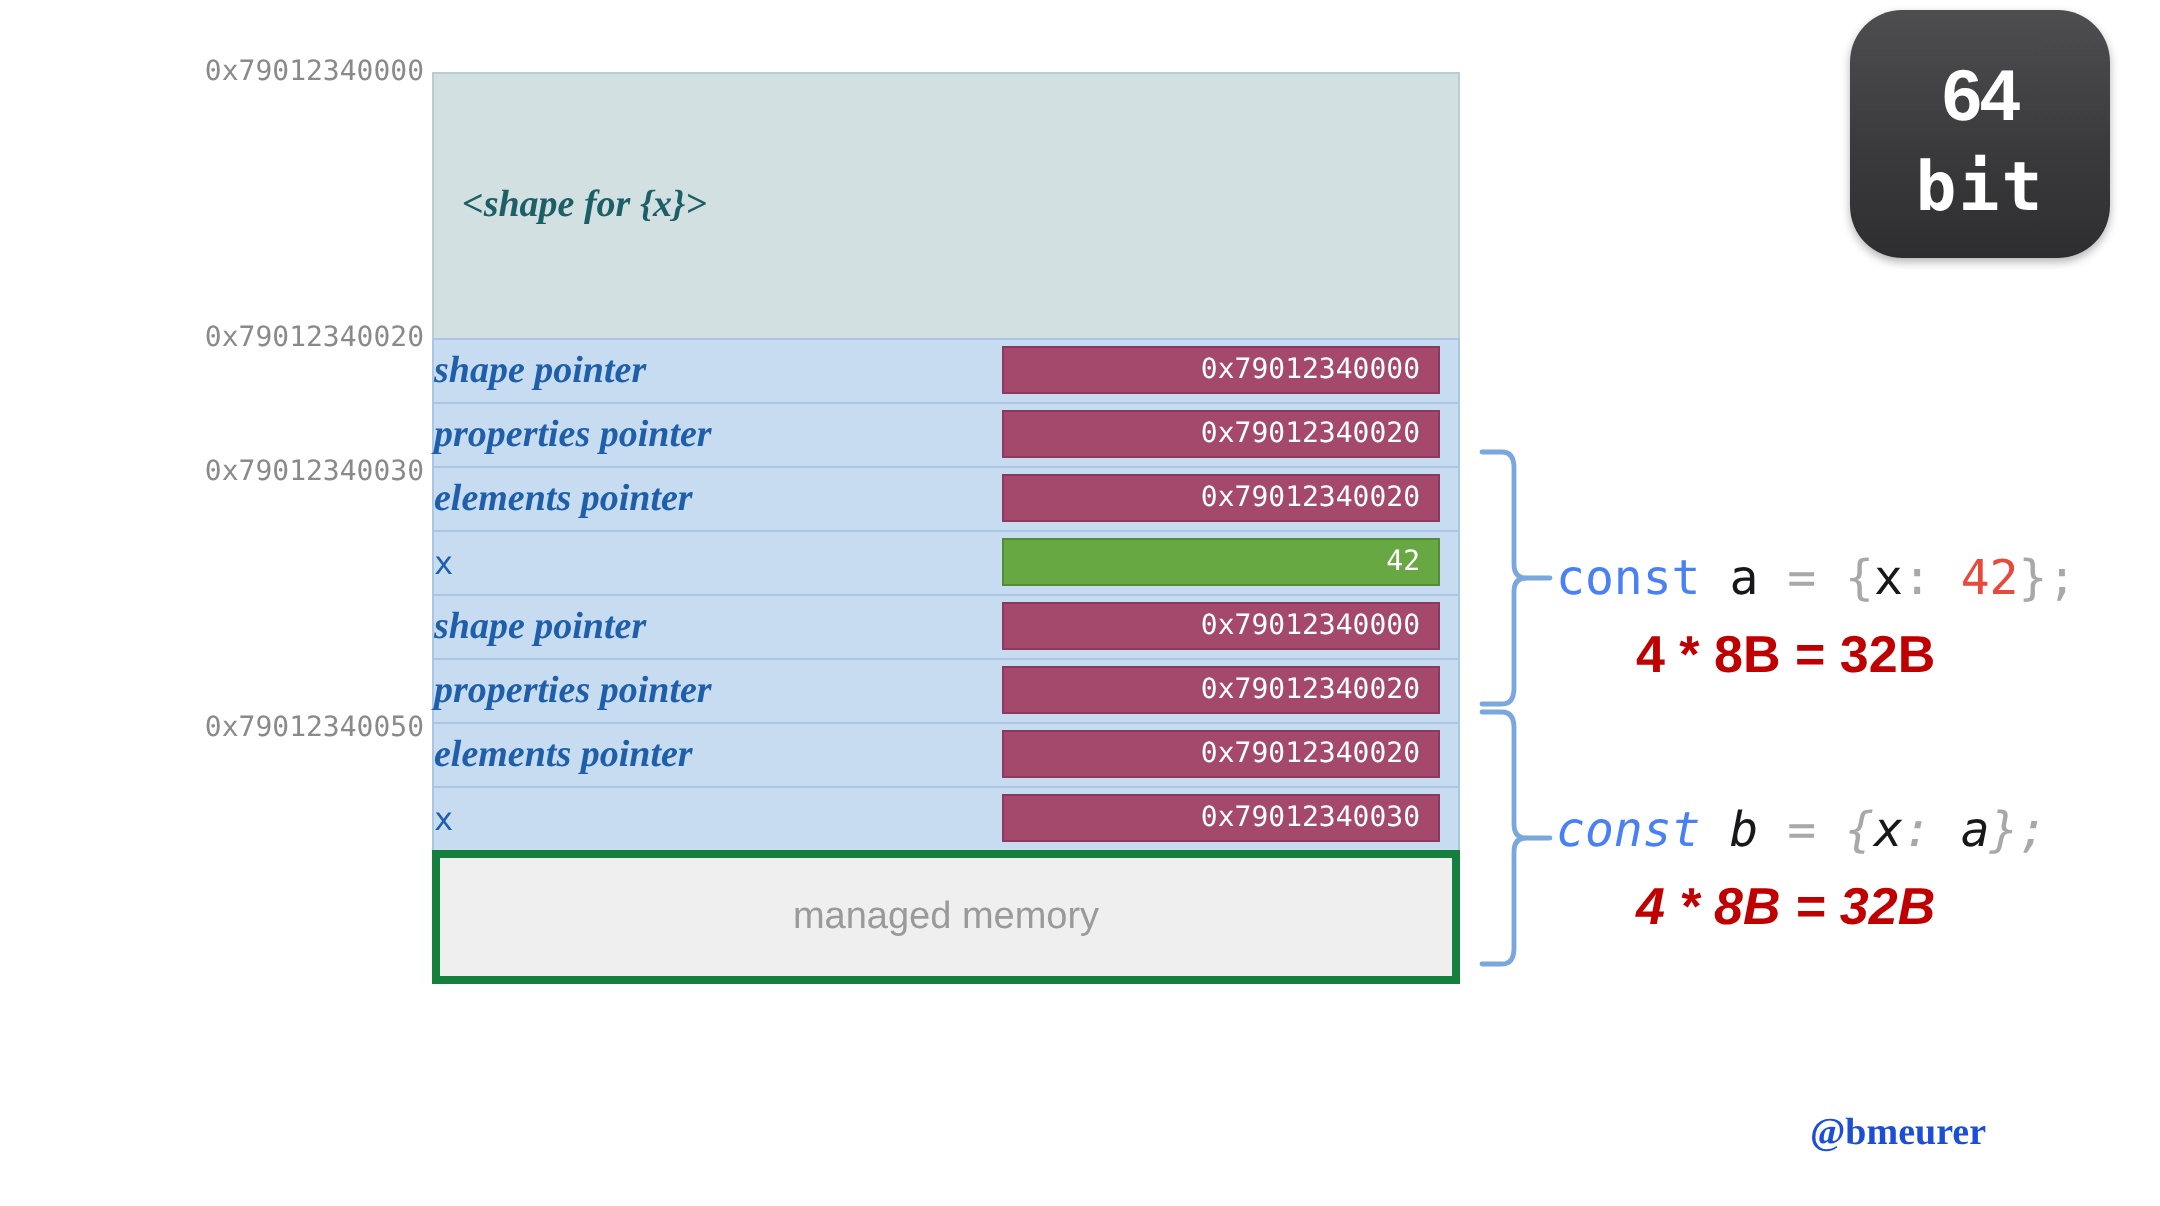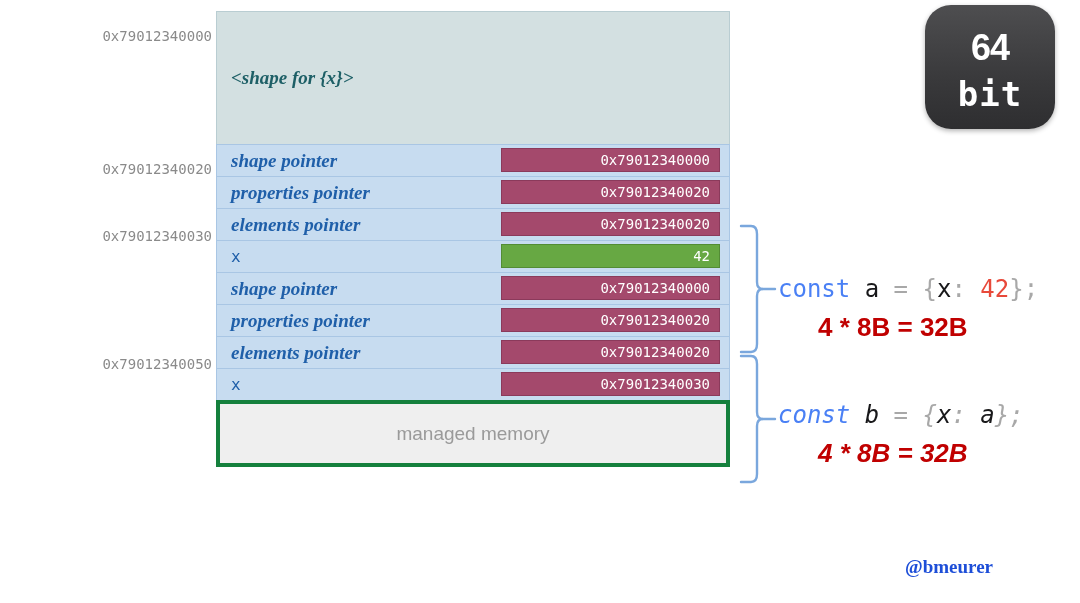--- a/index.html
+++ b/index.html
@@ -46,21 +46,21 @@
     font-size: 34px;
     line-height: 30px;
     letter-spacing: 1px;
     margin-top: 6px;
   }
 
   
   #memory-diagram {
     position: absolute;
     left: 216px;
-    top: 11px;
+    top: 36px;
     width: 514px;
   }
 
   .mem-block {
     box-sizing: border-box;
     border: 1px solid #b9cdd2;
     border-bottom: none;
     background: #d3e0e1;
     display: flex;
     align-items: center;
@@ -77,21 +77,20 @@
   .mem-block.empty-block { height: 64px; }
 
   .mem-row {
     box-sizing: border-box;
     height: 32px;
     border: 1px solid #a9c6e4;
     border-bottom: none;
     background: #c7dcf0;
     display: flex;
     align-items: center;
-    padding-left: 14px;
     padding-right: 8px;
     position: relative;
   }
   .mem-row .row-label {
     font-family: "Liberation Serif", serif;
     font-style: italic;
     font-weight: bold;
     font-size: 19px;
     color: #1f5fa9;
     flex: 0 0 auto;

